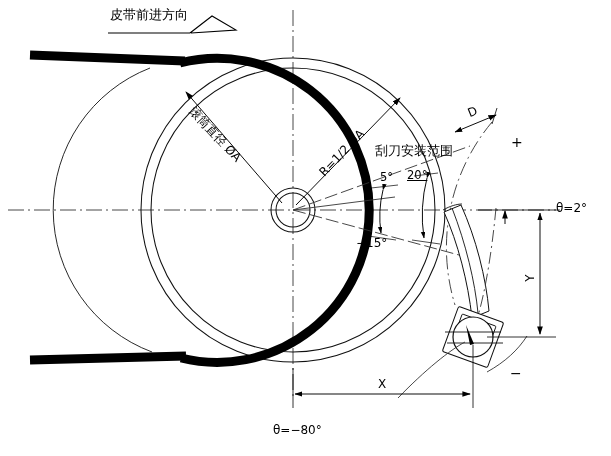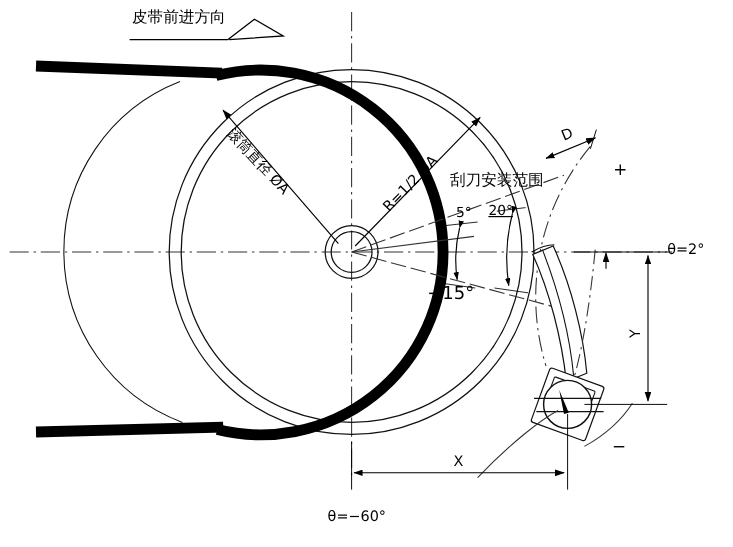--- a/index.html
+++ b/index.html
@@ -154,31 +154,31 @@
 
 <div class="lbl" style="left:317px; top:170px; font-size:12px;
             transform:rotate(-46deg); transform-origin:0 0;">R=1/2  ØA</div>
 
 <div class="lbl cn" style="left:363px; top:144px; font-size:13px;margin-left:12px;">刮刀安装范围</div>
 
 <div class="lbl" style="left:380px; top:172px; font-size:11.5px;">5°</div>
 
 <div class="lbl" style="left:407px; top:170px; font-size:11.5px;text-decoration:underline;">20°</div>
 
-<div class="lbl" style="left:356px; top:237px; font-size:15px;">−15°</div>
+<div class="lbl" style="left:356px; top:237px; font-size:12px;">−15°</div>
 
 <div class="lbl" style="left:466px; top:108px; font-size:12px;
             transform:rotate(-22deg); transform-origin:0 0;">D</div>
 
 <div class="lbl" style="left:511px; top:135px; font-size:14px;">+</div>
 
 <div class="lbl" style="left:510px; top:366px; font-size:14px;">−</div>
 
 <div class="lbl" style="left:556px; top:202px; font-size:12px;">θ=2°</div>
 
 <div class="lbl" style="left:526px; top:272px; font-size:12px;
             transform:rotate(-90deg); transform-origin:center;">Y</div>
 
 <div class="lbl" style="left:378px; top:378px; font-size:12px;">X</div>
 
-<div class="lbl" style="left:273px; top:424px; font-size:12px;">θ=−60°</div>
+<div class="lbl" style="left:273px; top:424px; font-size:12px;">θ=−80°</div>
 
 </div>
 
 </body></html>

